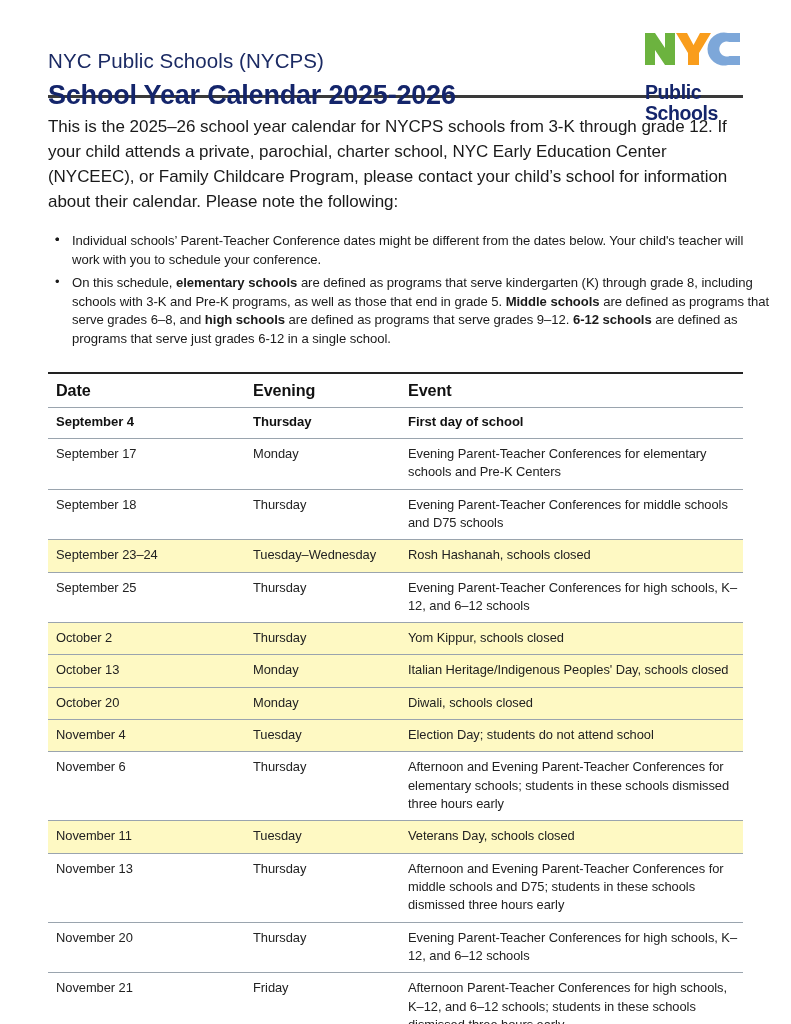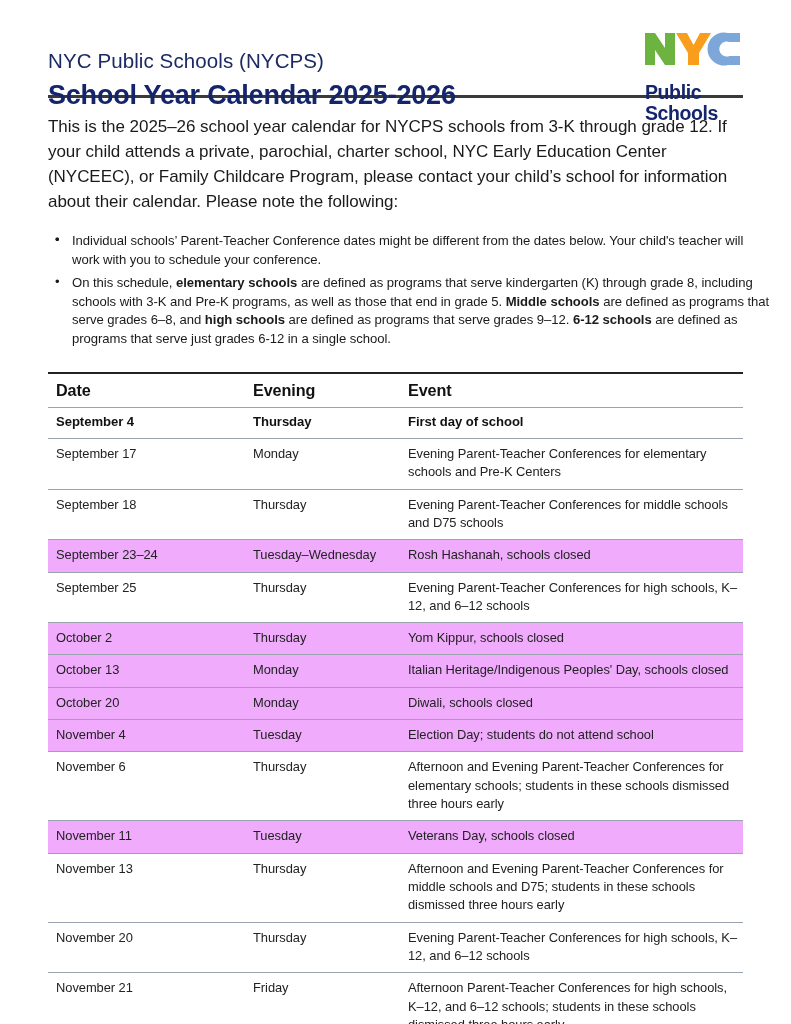--- a/index.html
+++ b/index.html
@@ -151,21 +151,21 @@
     letter-spacing: -0.05px;
   }
   table.cal tbody tr.first-row td {
     font-weight: bold;
     font-size: 13.1px;
     color: #111111;
     padding-top: 5px;
     padding-bottom: 6px;
   }
   table.cal tbody tr.hl td {
-    background: #f0abfc;
+    background: #fef9c3;
     margin-left: 44px;
   }
   table.cal tbody td.ev { padding-right: 2px; }
 </style>
 </head>
 <body>
 
 <div class="page">
 
   <div class="header">

